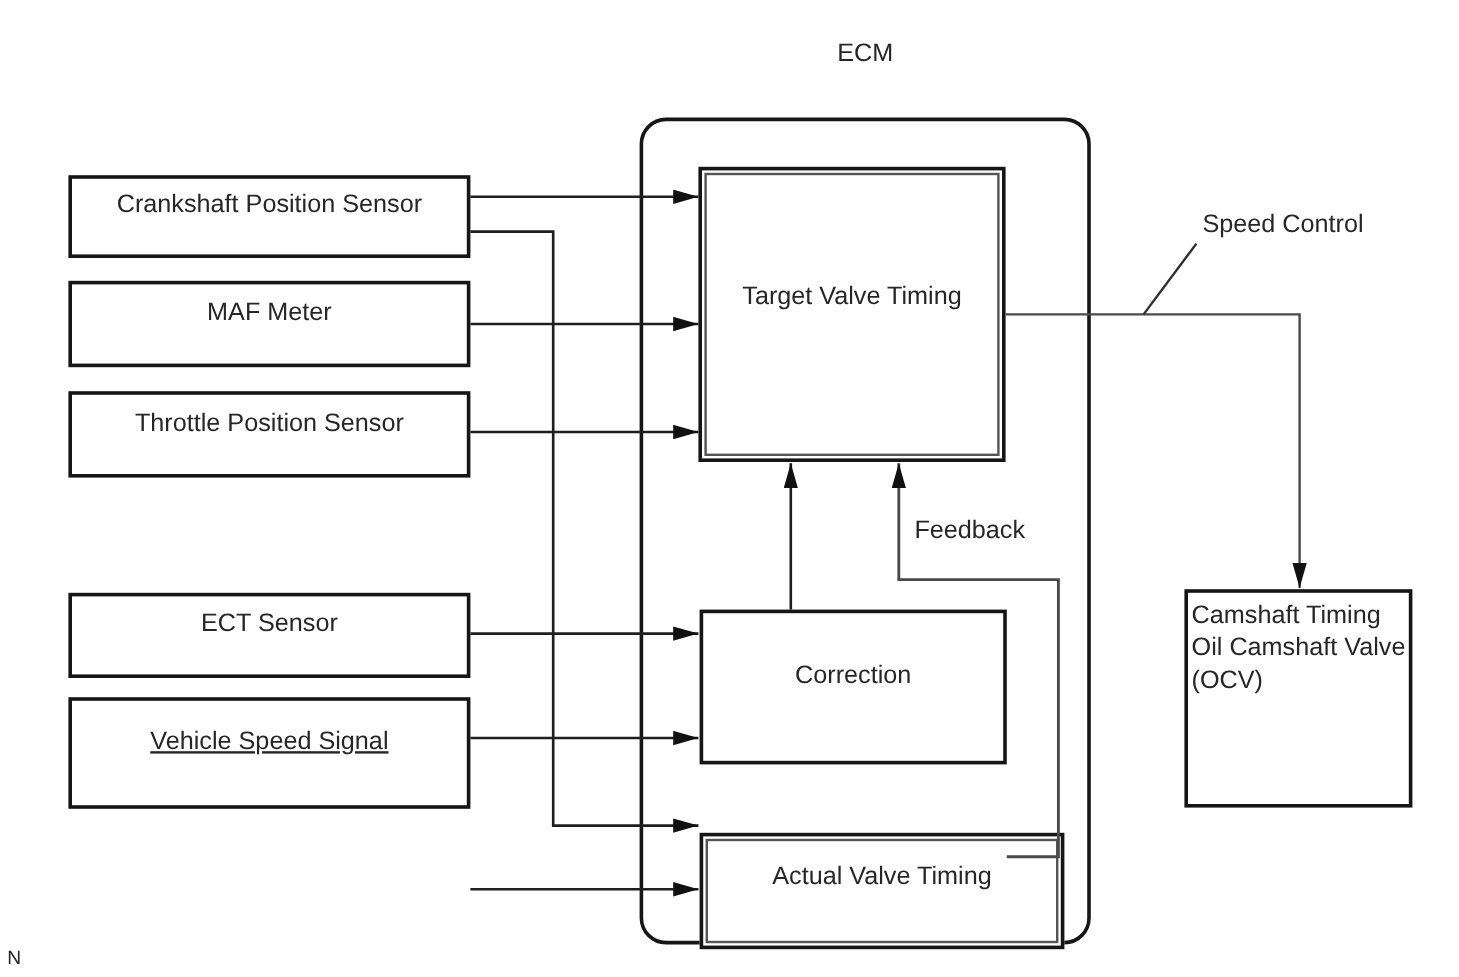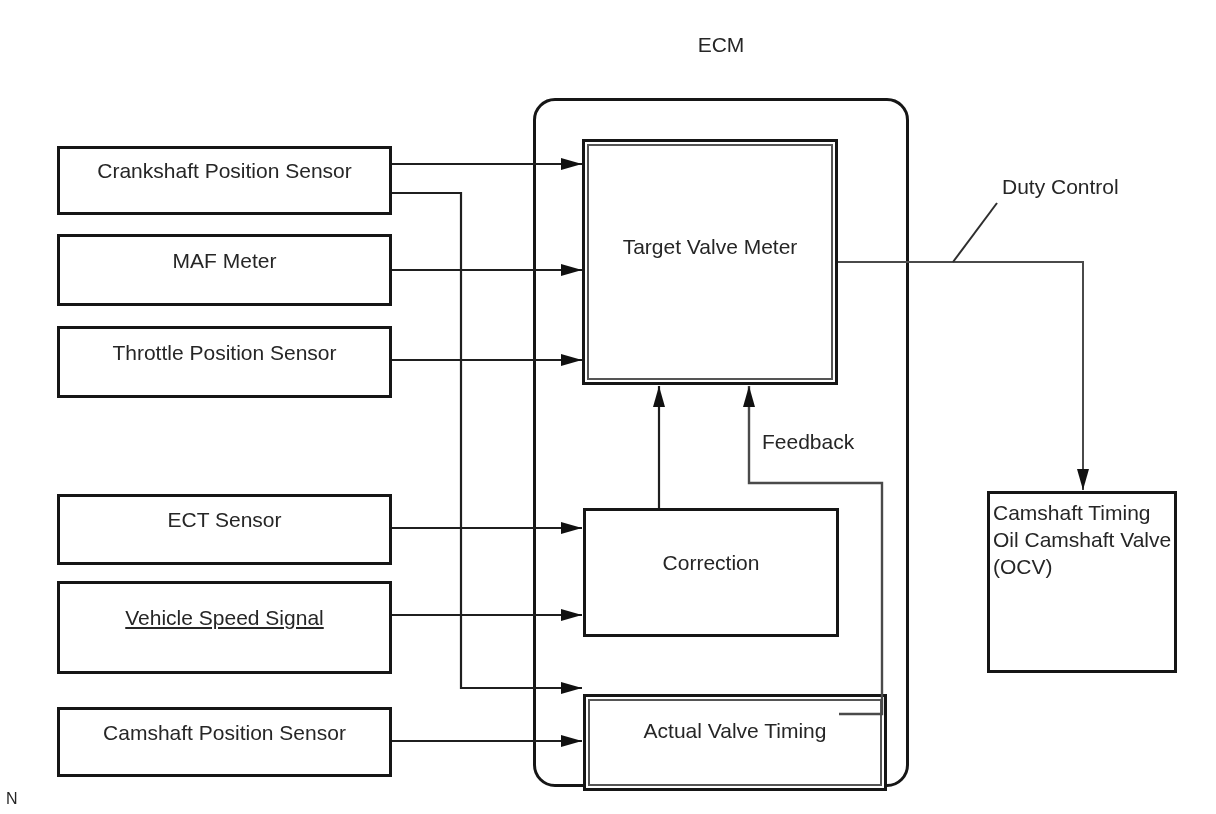--- a/index.html
+++ b/index.html
@@ -57,39 +57,36 @@
   </div>
   <div class="box sensor" style="top:326px;height:72px;">
     <span>Throttle Position Sensor</span>
   </div>
   <div class="box sensor" style="top:494px;height:71px;">
     <span>ECT Sensor</span>
   </div>
   <div class="box sensor" style="top:581px;height:93px;text-decoration:underline;">
     <span>Vehicle Speed Signal</span>
   </div>
-  <div class="box sensor" style="top:707px;height:70px;">
-    <span>Camshaft Position Sensor</span>
-  </div>
 
   <div class="box dbl" style="left:582px;top:139px;width:256px;height:246px;padding-bottom:30px;">
-    <span>Target Valve Meter</span>
+    <span>Target Valve Timing</span>
   </div>
   <div class="box" style="left:583px;top:508px;width:256px;height:129px;padding-bottom:18px;">
     <span>Correction</span>
   </div>
   <div class="box dbl" style="left:583px;top:694px;width:304px;height:97px;padding-bottom:22px;">
     <span>Actual Valve Timing</span>
   </div>
 
   <div class="box" style="left:987px;top:491px;width:190px;height:182px;align-items:flex-start;justify-content:flex-start;text-align:left;padding:6px 2px 2px 3px;line-height:1.28;">
     <span>Camshaft Timing Oil Camshaft Valve (OCV)</span>
   </div>
 
-  <div class="floating-label" id="duty-label">Duty Control</div>
+  <div class="floating-label" id="duty-label">Speed Control</div>
   <div class="floating-label" id="feedback-label">Feedback</div>
   <div class="floating-label" id="corner-mark">N</div>
 
   <svg id="wires" width="1216" height="814" viewBox="0 0 1216 814">
     <defs>
       <marker id="arr" markerUnits="userSpaceOnUse" markerWidth="26" markerHeight="14" refX="21" refY="6" orient="auto">
         <path d="M0,0 L21,6 L0,12 Z" fill="#111"></path>
       </marker>
     </defs>
 

